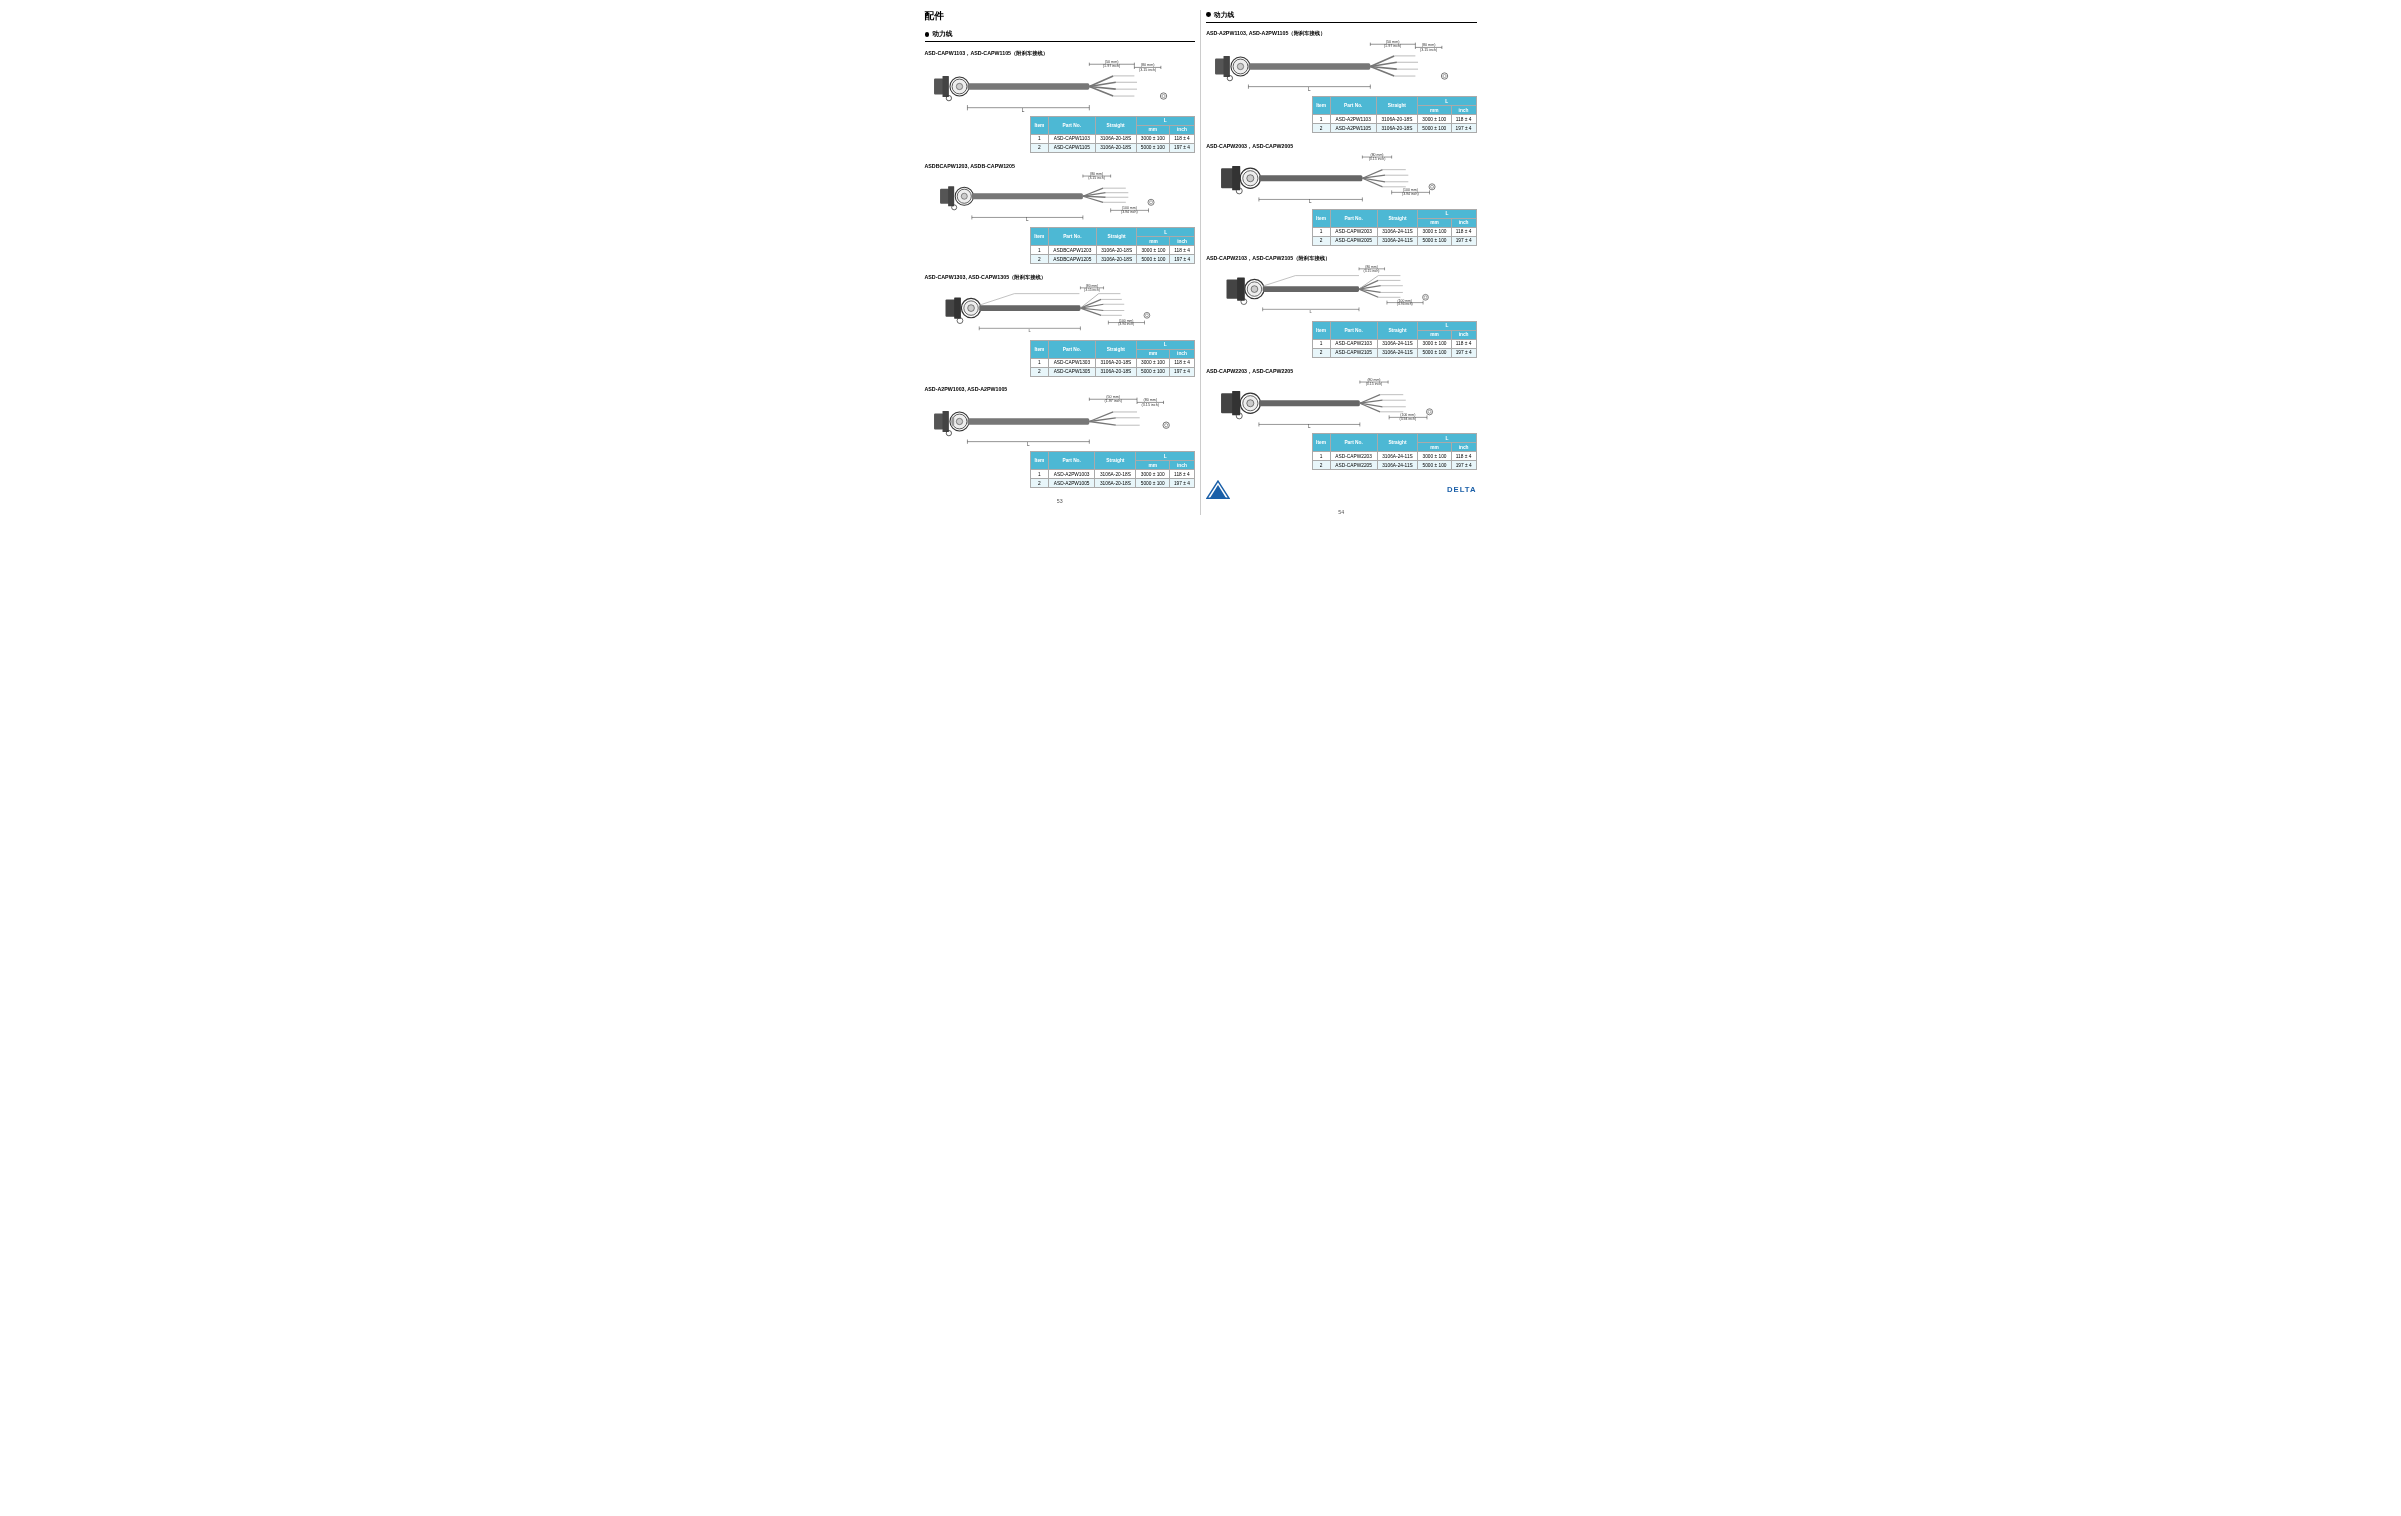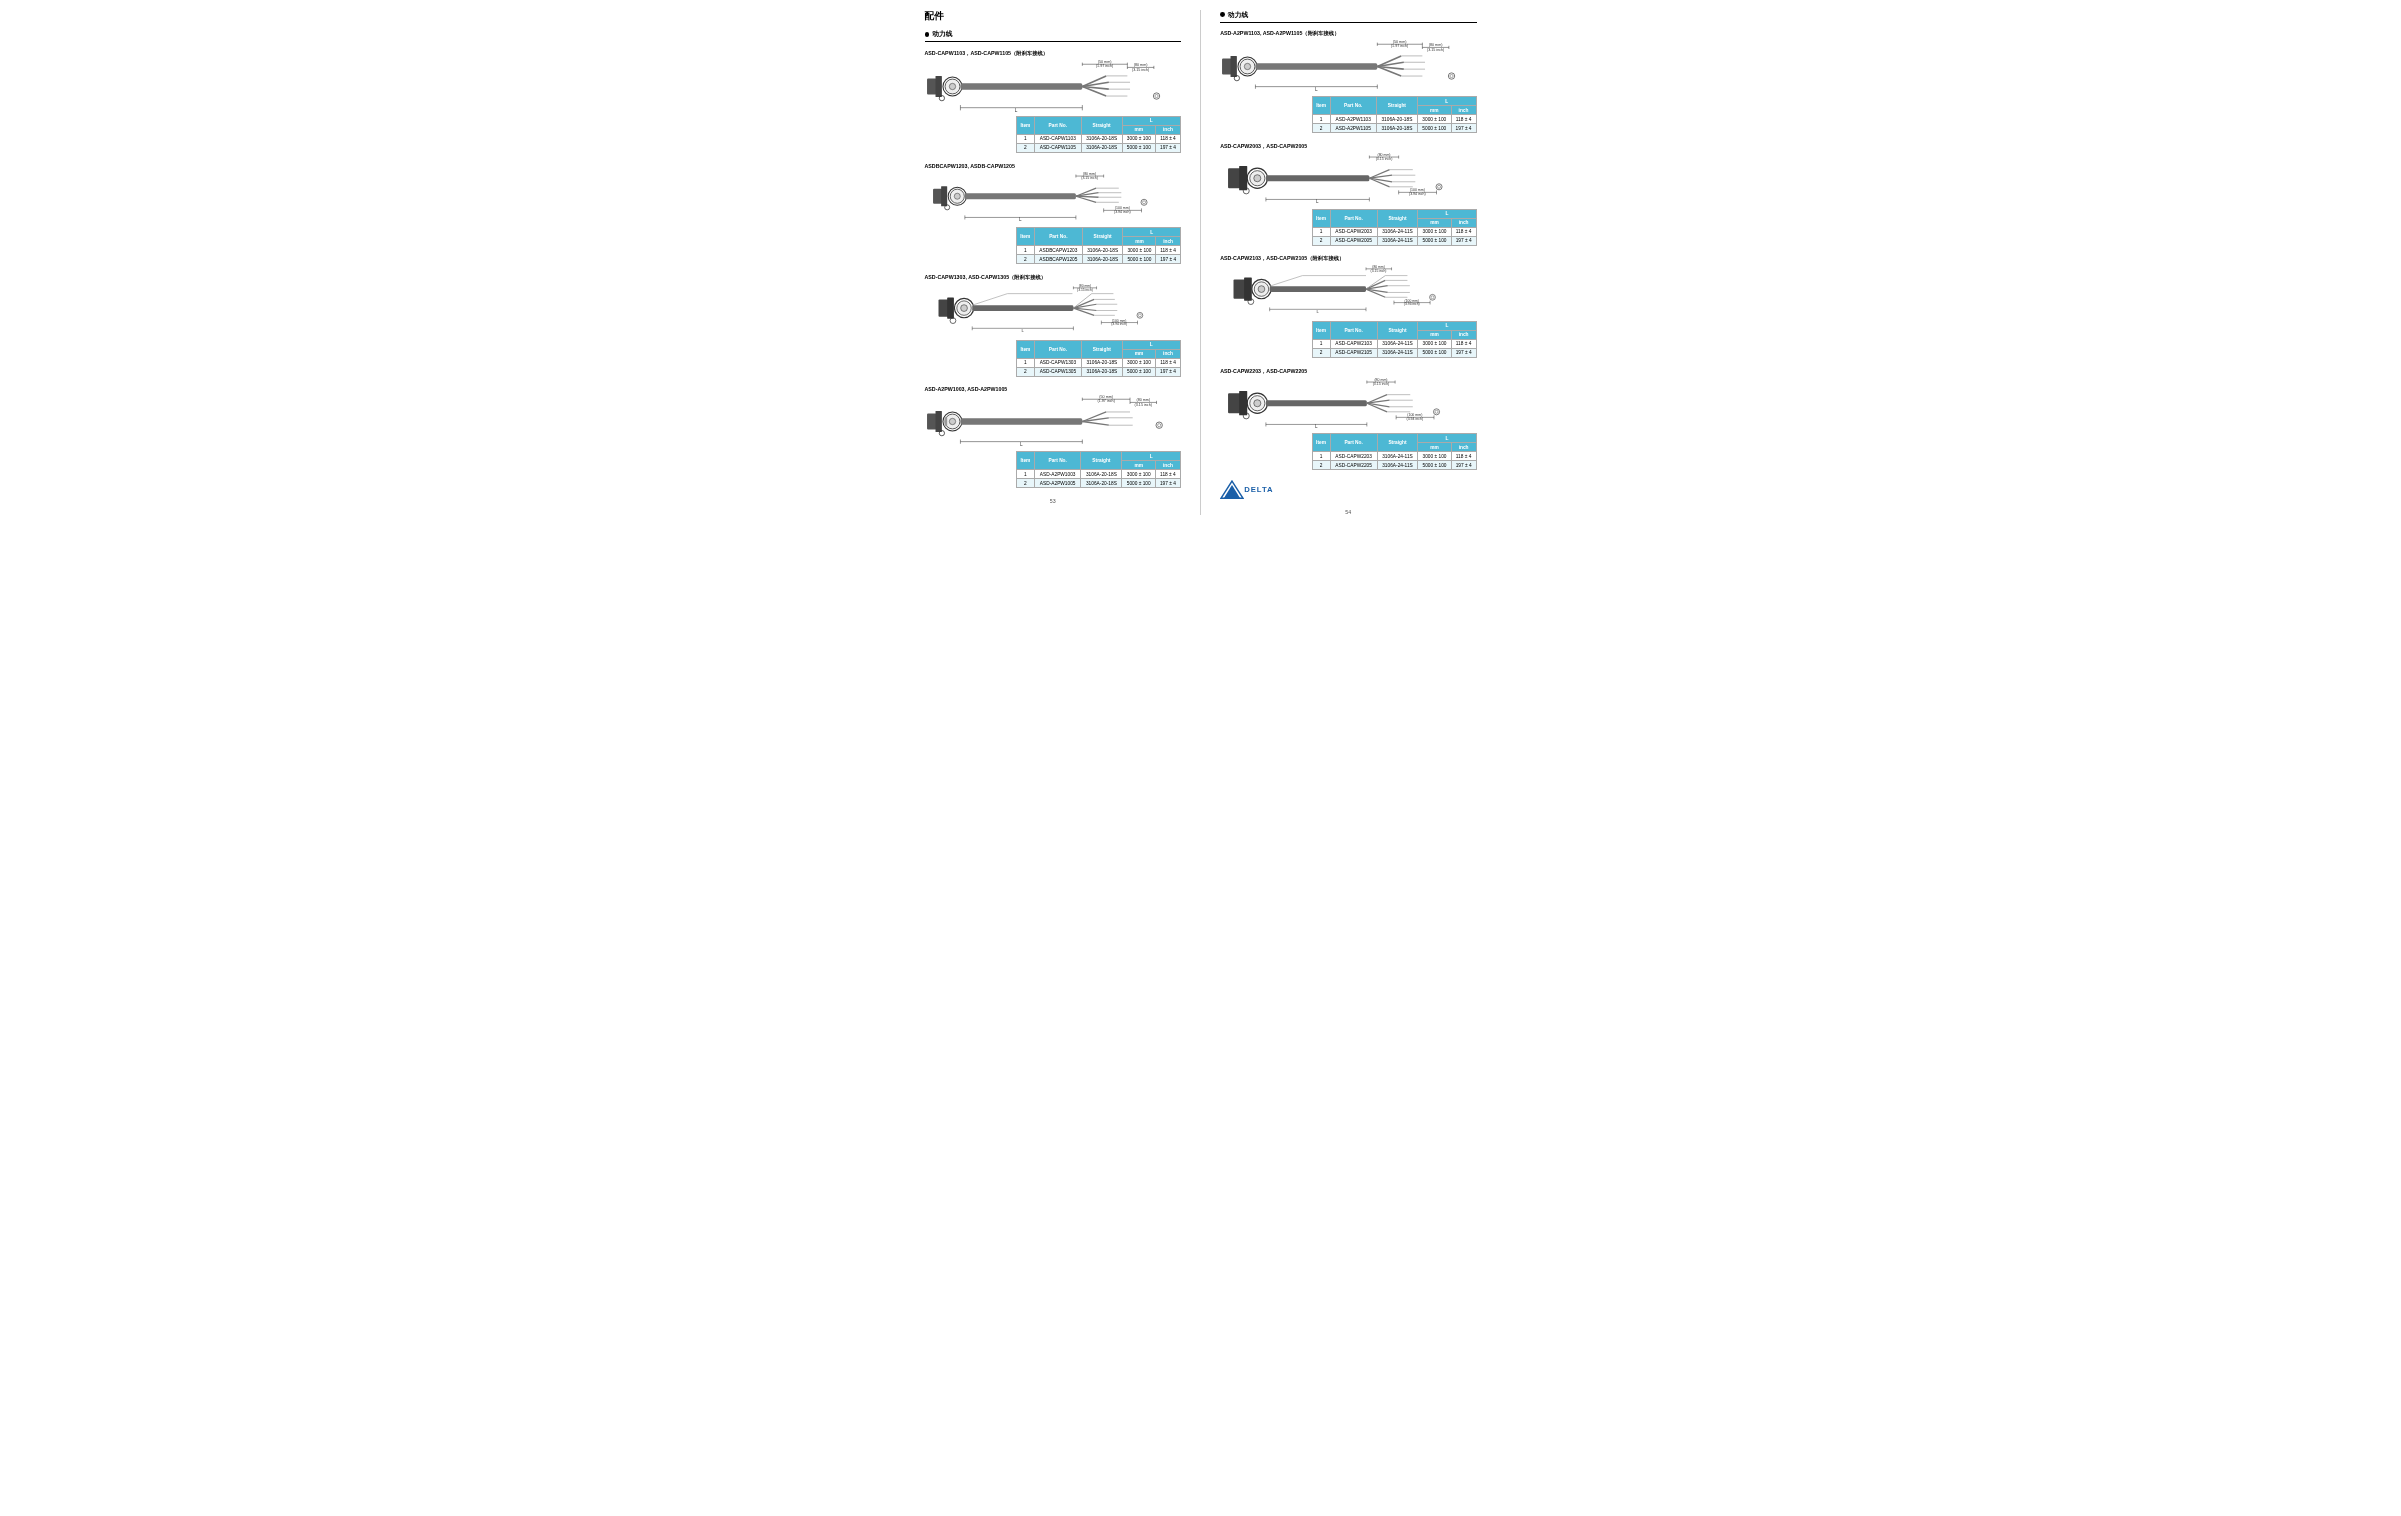--- a/index.html
+++ b/index.html
@@ -8,21 +8,21 @@
       background: #fff;
       font-size: 5.3px;
       color: #000;
     }
     .page-wrapper {
       display: flex;
       width: 100%;
       max-width: 581px;
       margin: 0 auto;
       padding: 9.7px 14.5px;
-      gap: 17px;
+      gap: 3px;
     }
     .page-half {
       flex: 1;
       min-width: 0;
     }
     .page-title {
       font-size: 9.7px;
       font-weight: bold;
       color: #000;
       margin-bottom: 6.8px;
@@ -93,21 +93,21 @@
       background: #fff;
     }
     .page-number {
       text-align: center;
       font-size: 5.3px;
       margin-top: 9.7px;
       color: #555;
     }
     .logo-area {
       display: flex;
-      justify-content: flex-start;
+      justify-content: space-between;
       align-items: center;
       margin-top: 4.8px;
     }
   </style>
 </head>
 <body>
 
 <div class="page-wrapper">
 
   <div class="page-half">

